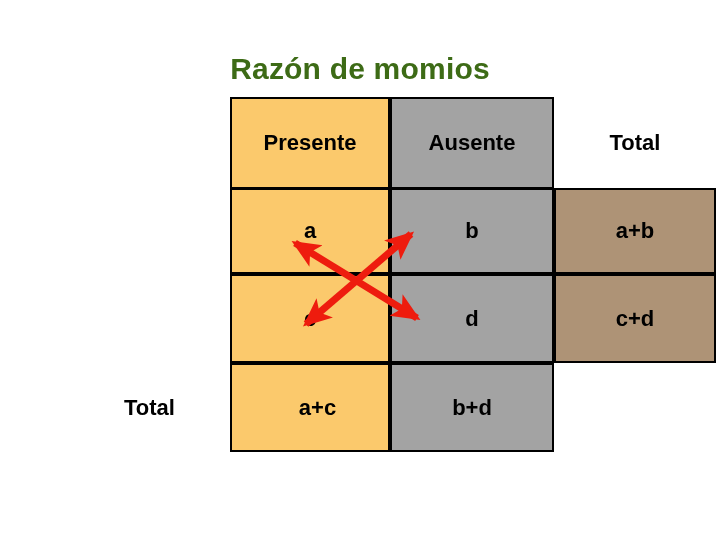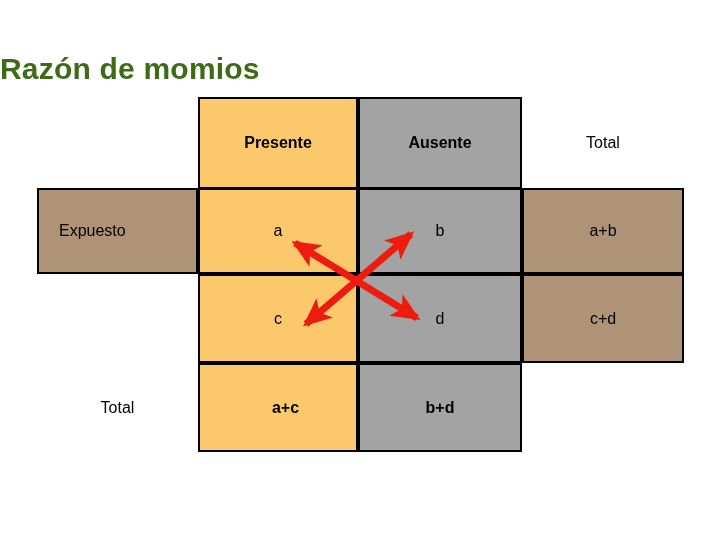--- a/index.html
+++ b/index.html
@@ -15,40 +15,42 @@
     overflow: hidden;
     font-family: "Liberation Sans", sans-serif;
   }
 
   
   #title {
     position: absolute;
     left: 0;
     top: 52px;
     width: 720px;
+    text-align: center;
     font-size: 30px;
     font-weight: bold;
     color: #3d6b16;
     letter-spacing: 0.2px;
   }
 
   
   .cell {
     position: absolute;
     box-sizing: border-box;
     display: flex;
     align-items: center;
     justify-content: center;
-    font-size: 16px;
+    font-size: 22px;
     color: #000000;
     text-align: center;
     line-height: 1.25;
+    margin-left: 32px;
   }
   .cell.bold   { font-weight: bold; }
-  .cell.plain  { font-weight: normal; }
+  .cell.plain  { font-weight: bold; }
   .cell.left   { justify-content: flex-start; padding-left: 20px; text-align: left; }
 
   .bg-orange { background: #fbc96c; }
   .bg-green  { background: #a3a3a3; }
   .bg-brown  { background: #ae9376; }
   .bg-white  { background: #ffffff; }
 
   .bd        { border: 2px solid #000000; }
 
   
@@ -67,21 +69,20 @@
 <div id="stage">
 
   <div id="title">Razón de momios</div>
 
   <div class="cell bg-orange bd bold" style="left:198px; top:97px; width:160px; height:92px;">Presente</div>
 
   <div class="cell bg-green bd bold" style="left:358px; top:97px; width:164px; height:92px;">Ausente</div>
 
   <div class="cell bg-white plain" style="left:522px; top:97px; width:162px; height:92px;">Total</div>
 
-  <div class="cell bg-brown bd left plain" style="left:37px; top:188px; width:161px; height:86px;">Expuesto</div>
 
   <div class="cell bg-orange bd plain" style="left:198px; top:188px; width:160px; height:86px;">a</div>
 
   <div class="cell bg-green bd plain" style="left:358px; top:188px; width:164px; height:86px;">b</div>
 
   <div class="cell bg-brown bd plain" style="left:522px; top:188px; width:162px; height:86px;text-align:right;">a+b</div>
 
 
   <div class="cell bg-orange bd plain" style="left:198px; top:274px; width:160px; height:89px;">c</div>
 

